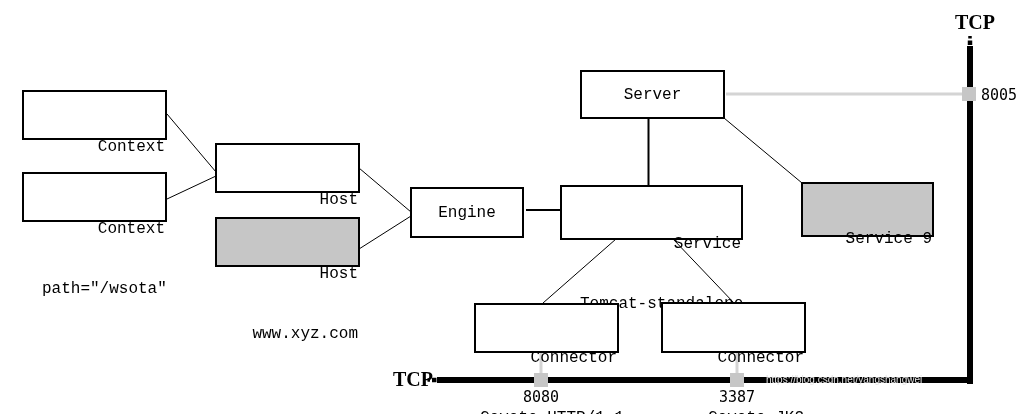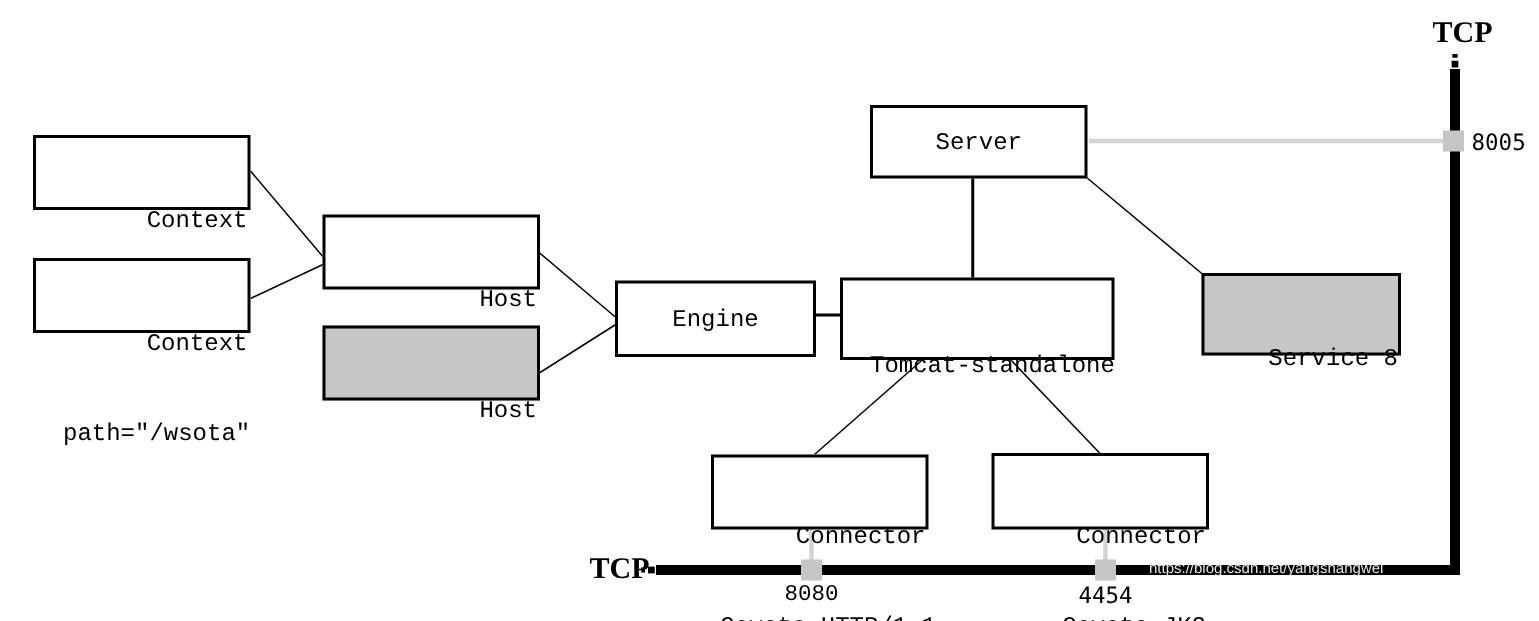--- a/index.html
+++ b/index.html
@@ -101,50 +101,52 @@
     <span>path="/wsota"</span>
   </div>
 
   <div class="node" style="left:215px;top:143px;width:145px;height:50px;">
     <span>Host</span>
     <span>localhost</span>
   </div>
 
   <div class="node gray" style="left:215px;top:217px;width:145px;height:50px;">
     <span>Host</span>
+    <span>www.xyz.com</span>
   </div>
 
-  <div class="node center" style="left:410px;top:187px;width:134px;height:51px;">
+  <div class="node center" style="left:410px;top:187px;width:114px;height:51px;">
     <span>Engine</span>
   </div>
 
   <div class="node" style="left:560px;top:185px;width:183px;height:55px;padding-top:7px;">
+    <span>Service</span>
     <span>Tomcat-standalone</span>
   </div>
 
   <div class="node center" style="left:580px;top:70px;width:145px;height:49px;">
     <span>Server</span>
   </div>
 
   <div class="node gray" style="left:801px;top:182px;width:133px;height:55px;">
-    <span>Service 8</span>
+    <span>Service 9</span>
   </div>
 
   <div class="node" style="left:474px;top:303px;width:145px;height:50px;padding-left:4px;padding-top:3px;">
     <span>Connector</span>
     <span>Coyote HTTP/1.1</span>
   </div>
 
   <div class="node" style="left:661px;top:302px;width:145px;height:51px;padding-top:4px;">
     <span>Connector</span>
     <span>Coyote JK2</span>
   </div>
 
   <div class="tcp-label" style="left:955px;top:14px;">TCP</div>
   <div class="tcp-label" style="left:393px;top:371px;">TCP</div>
 
   <div class="port-label" style="left:981px;top:87px;text-align:right;">8005</div>
-  <div class="port-label centered" style="left:519px;top:389px;font-family:Liberation Mono, monospace;">8080</div>
-  <div class="port-label centered" style="left:715px;top:389px;">4454</div>
+  <div class="port-label centered" style="left:519px;top:389px;">8080</div>
+  <div class="port-label centered" style="left:715px;top:389px;">3387</div>
 
   <div id="watermark">https://blog.csdn.net/yangshangwei</div>
 
 </div>
 
 </body></html>

